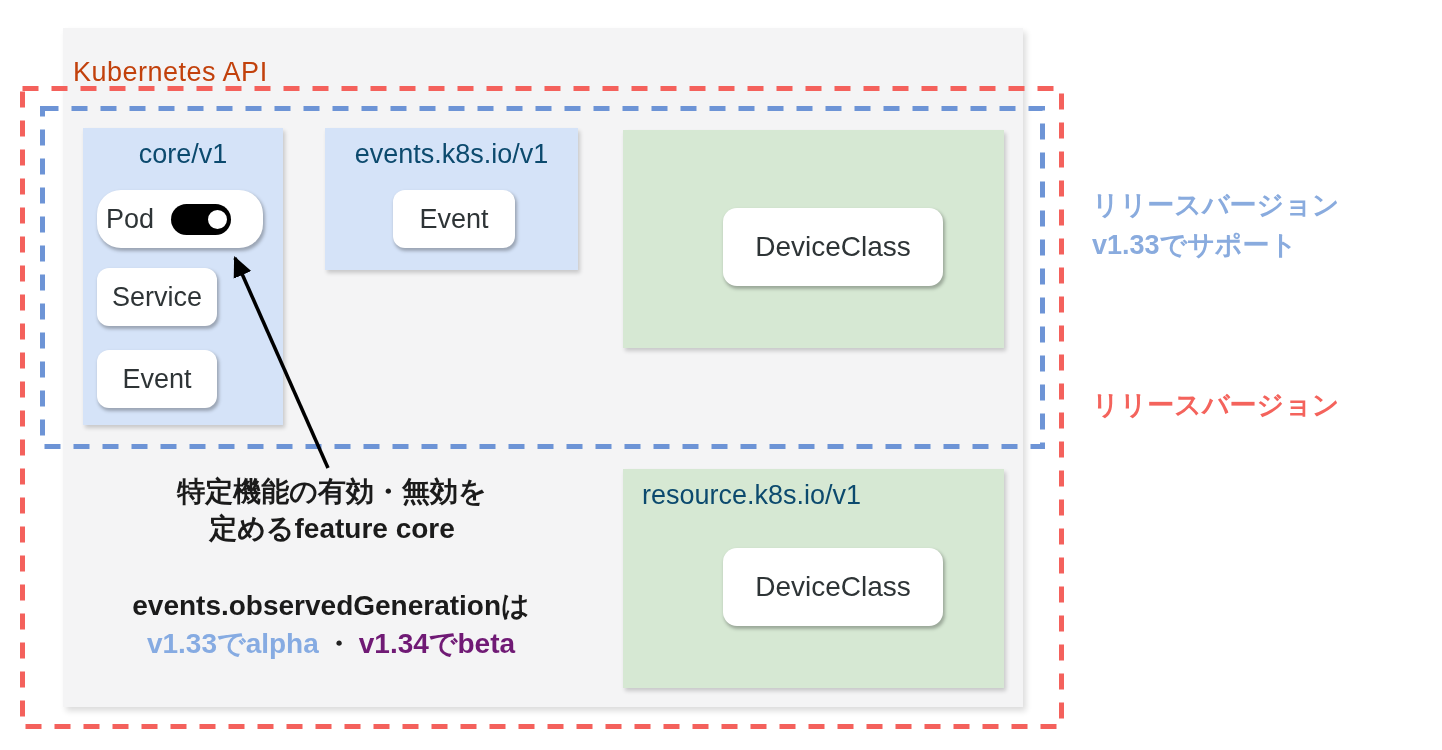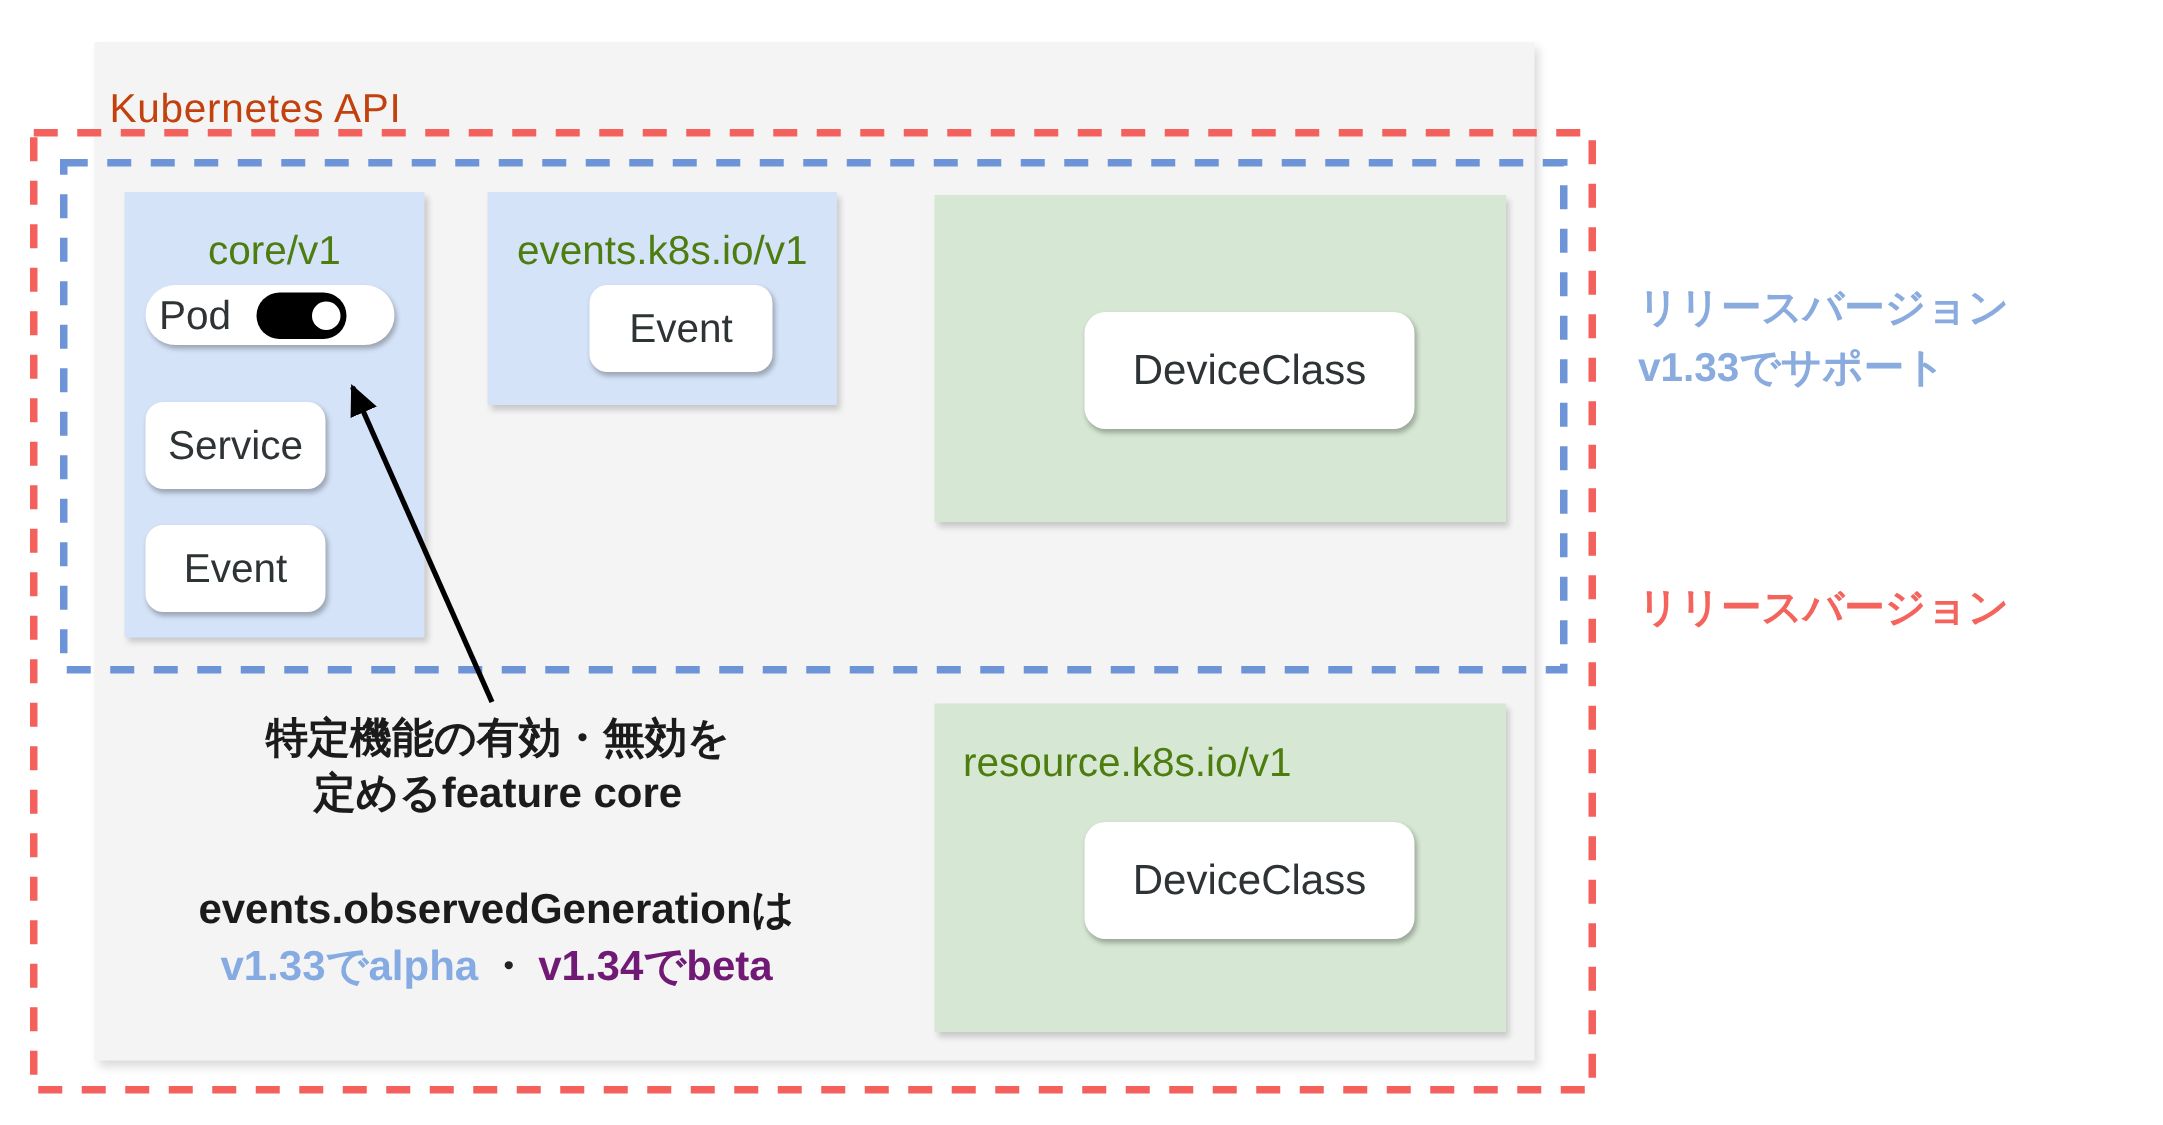--- a/index.html
+++ b/index.html
@@ -18,39 +18,39 @@
   .panel-title{
     position:absolute;left:10px;top:29px;
     font-size:27px;color:#c2410c;letter-spacing:0.5px;white-space:nowrap;
   }
 
   
   .api-box{position:absolute;box-shadow:2px 3px 4px rgba(0,0,0,0.18);}
   .api-box.blue{background:#d5e3f8;}
   .api-box.green{background:#d6e8d3;}
   .box-title{
-    position:absolute;top:24px;left:0;right:0;
-    font-size:27px;color:#4d7c0f;white-space:nowrap;
+    position:absolute;top:11px;left:0;right:0;
+    font-size:27px;color:#0c4a6e;white-space:nowrap;
   }
   .box-title.centered{text-align:center;}
   .box-title.leftpad{left:19px;text-align:left;}
 
   #box-core{left:83px;top:128px;width:200px;height:297px;}
-  #box-events{left:325px;top:128px;width:233px;height:142px;text-decoration:underline;}
+  #box-events{left:325px;top:128px;width:253px;height:142px;text-decoration:underline;}
   #box-resbeta{left:623px;top:130px;width:381px;height:218px;}
   #box-resv1{left:623px;top:469px;width:381px;height:219px;}
 
   
   .chip{
     position:absolute;background:#ffffff;border-radius:12px;
     box-shadow:1.5px 2.5px 3.5px rgba(0,0,0,0.28);
     display:flex;align-items:center;justify-content:center;
     font-size:27px;color:#2e3436;white-space:nowrap;
   }
-  #chip-pod{left:14px;top:62px;width:166px;height:40px;justify-content:flex-start;padding-left:9px;box-sizing:border-box;border-radius:24px;}
+  #chip-pod{left:14px;top:62px;width:166px;height:58px;justify-content:flex-start;padding-left:9px;box-sizing:border-box;border-radius:24px;}
   #chip-service{left:14px;top:140px;width:120px;height:58px;}
   #chip-core-event{left:14px;top:222px;width:120px;height:58px;}
   #chip-events-event{left:68px;top:62px;width:122px;height:58px;}
   #chip-dc-beta{left:100px;top:78px;width:220px;height:78px;font-size:28px;border-radius:14px;}
   #chip-dc-v1{left:100px;top:79px;width:220px;height:78px;font-size:28px;border-radius:14px;}
 
   
   .toggle{
     position:relative;display:inline-block;margin-left:17px;
     width:60px;height:31px;background:#000;border-radius:16px;flex:none;

